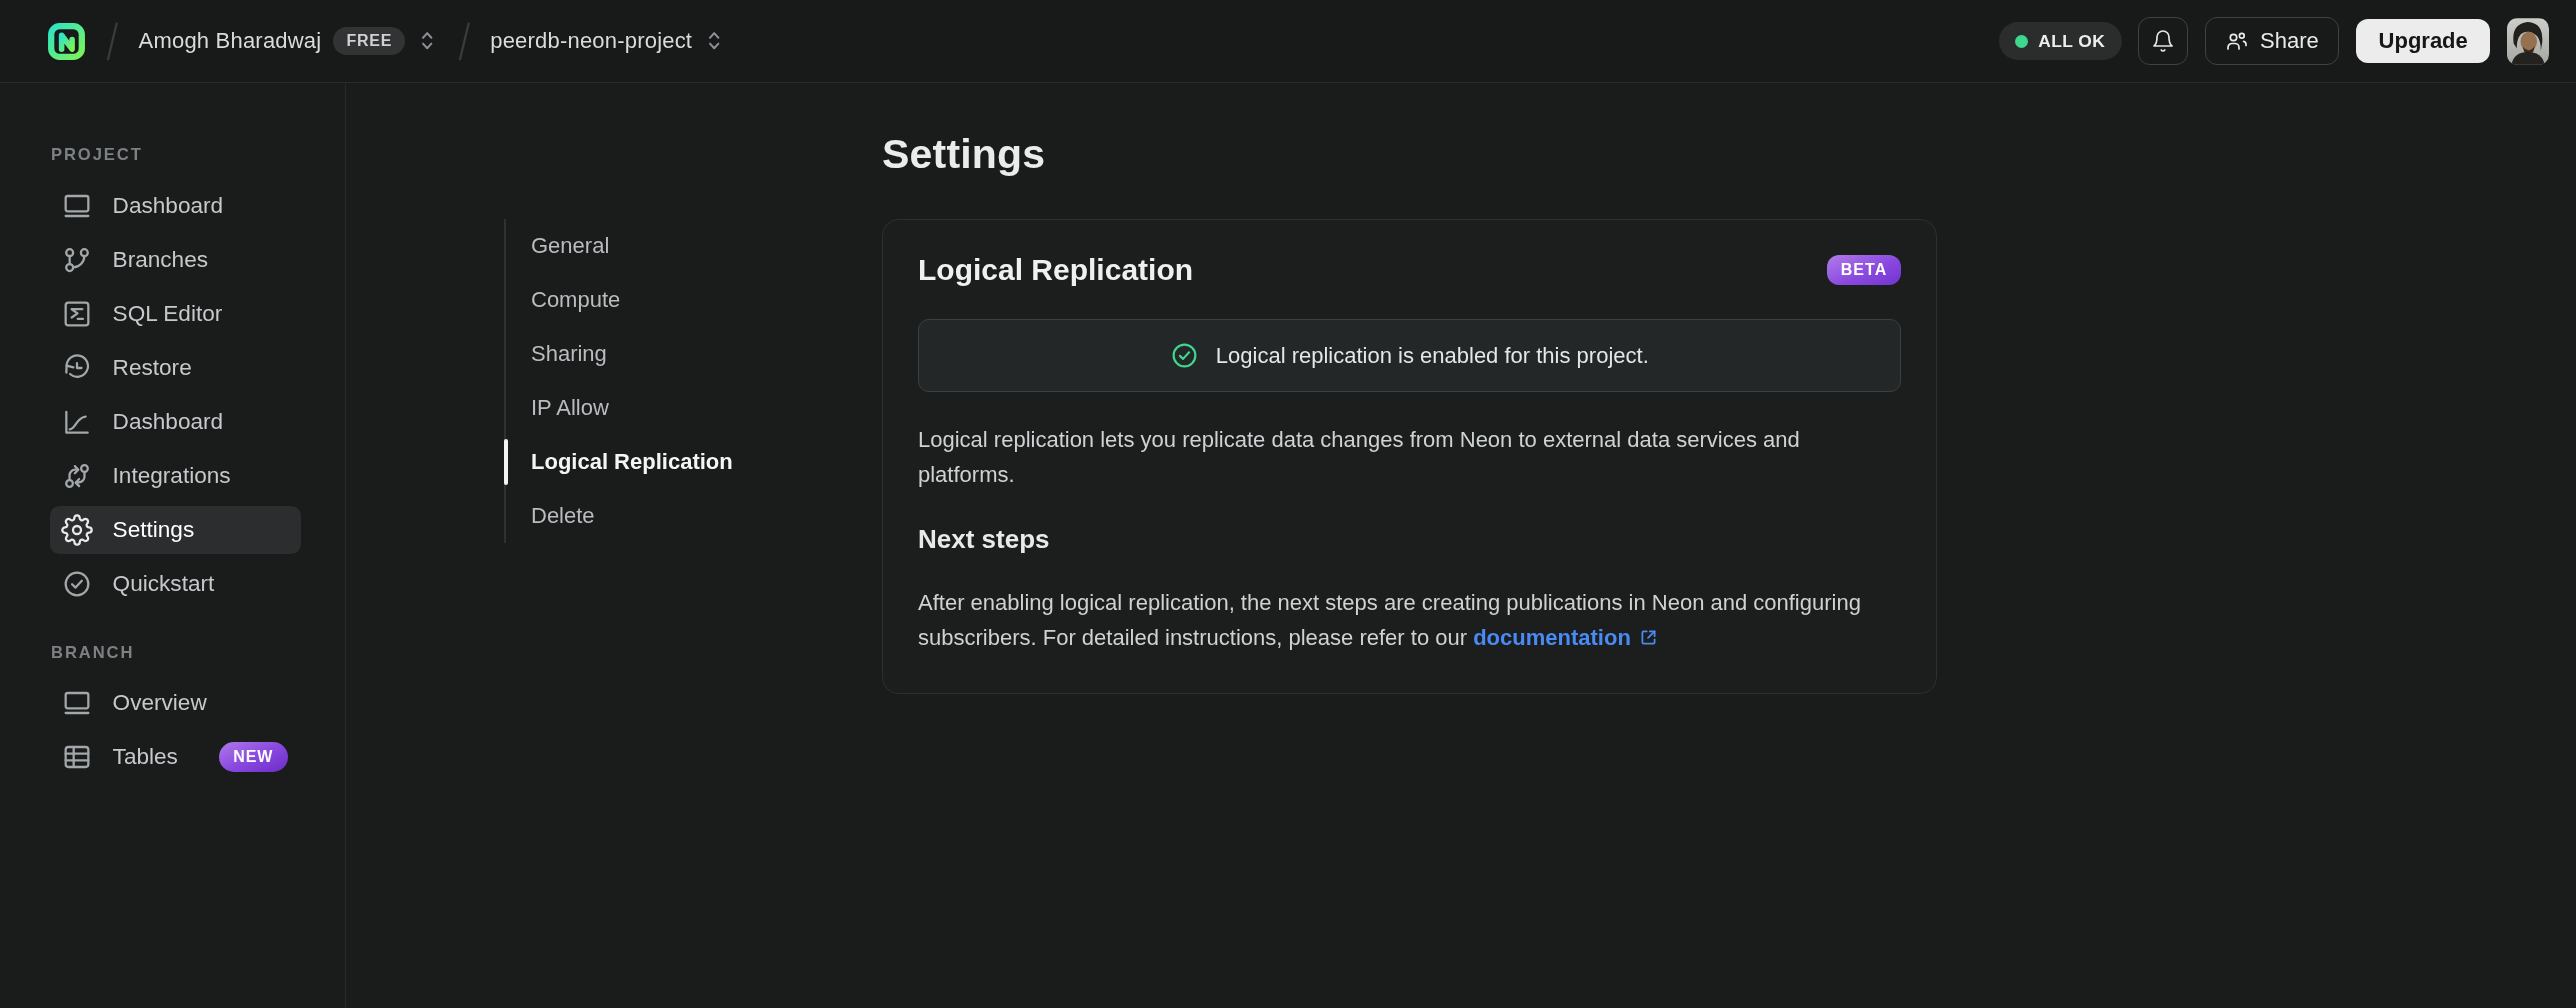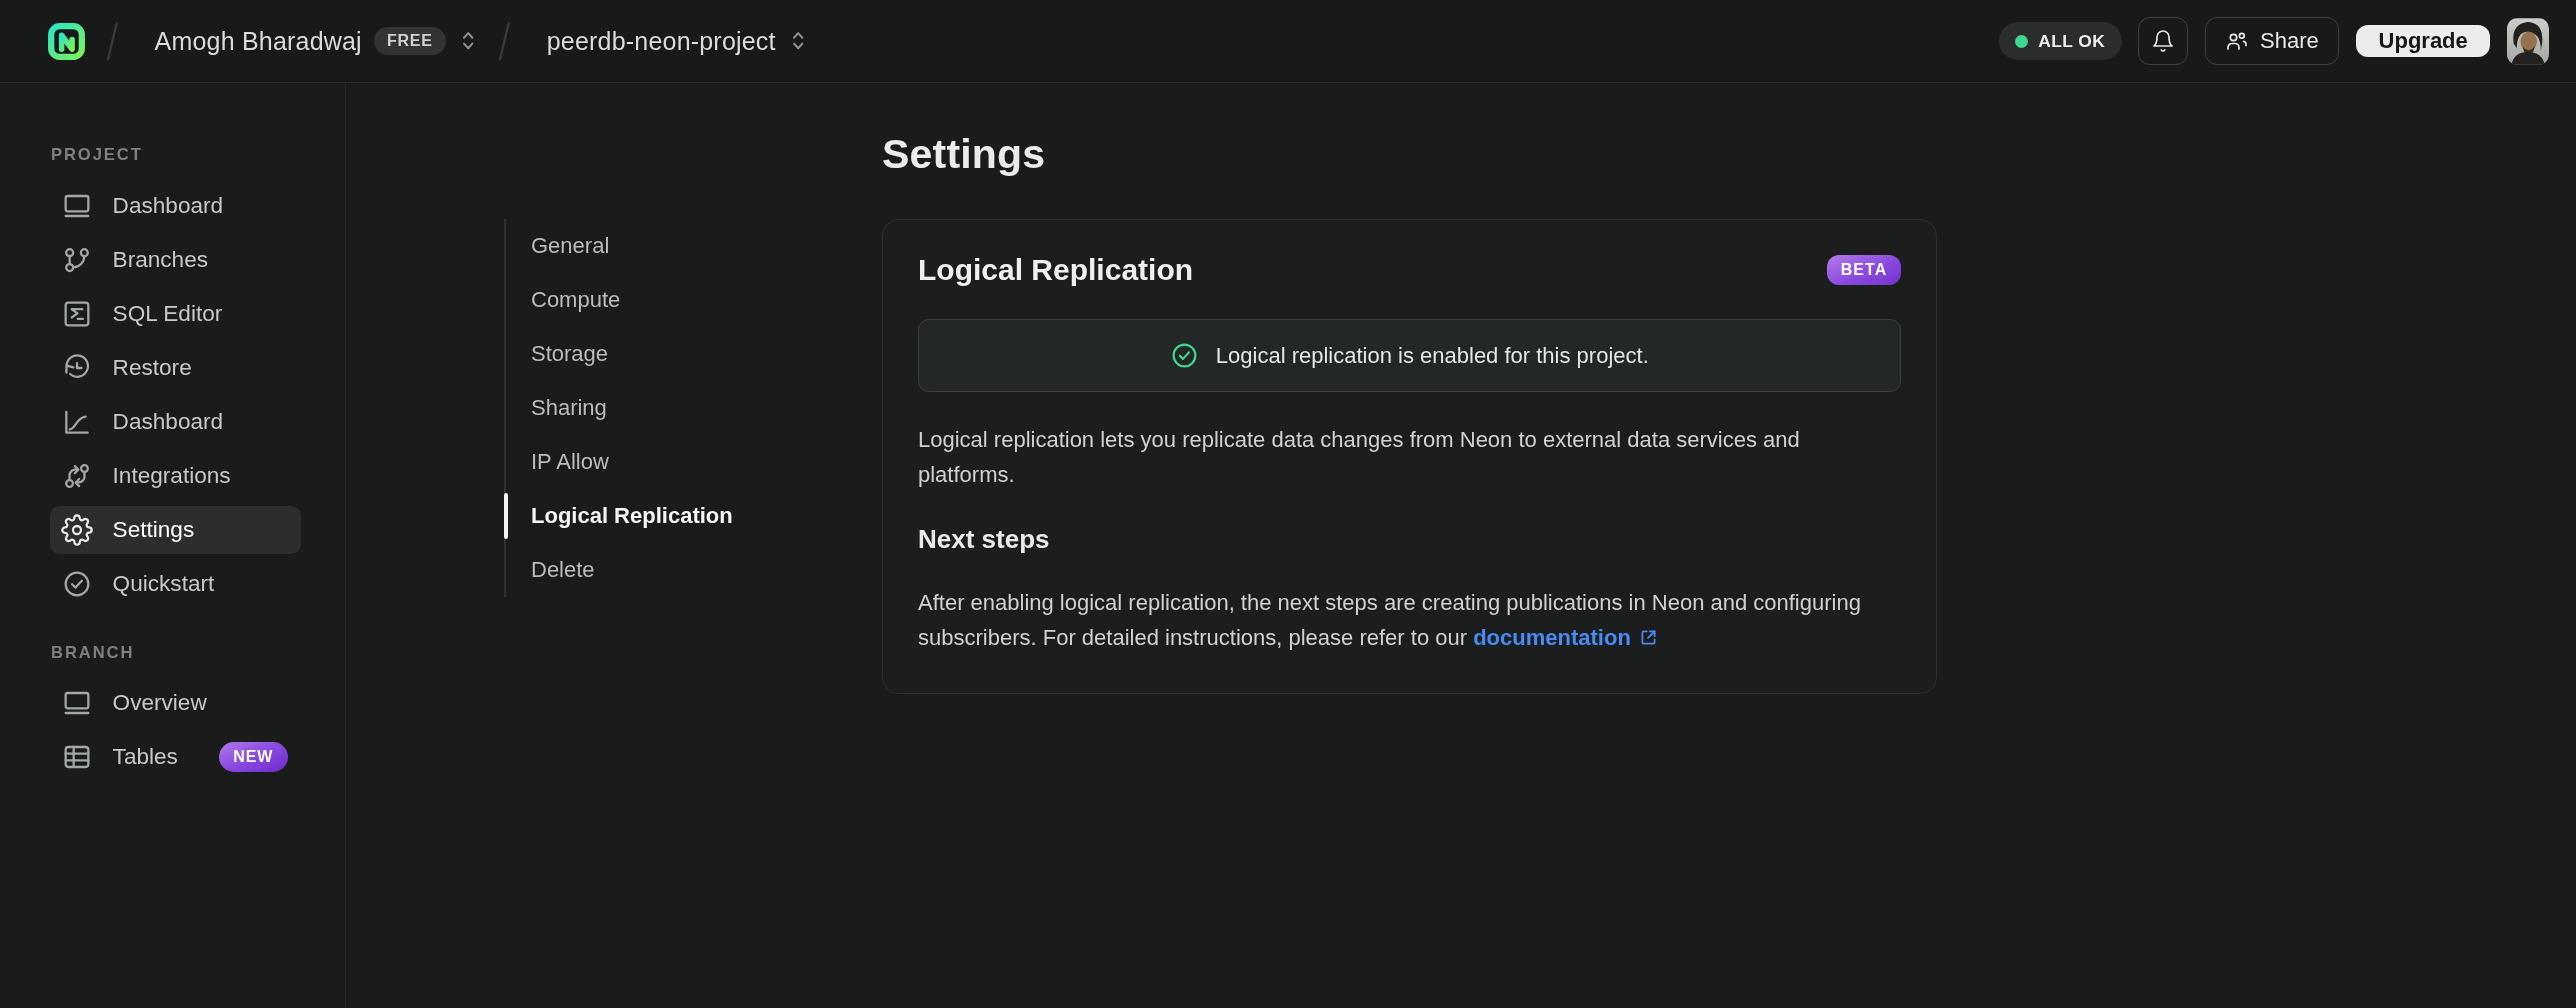--- a/index.html
+++ b/index.html
@@ -7,34 +7,34 @@
               font-family:"Liberation Sans", sans-serif; }
   .app { width:100%; height:100%; display:flex; flex-direction:column; }
 
   
   .topbar { height:83px; flex:0 0 83px; background:#181919; border-bottom:1.5px solid #292b2b;
             display:flex; align-items:center; justify-content:space-between; padding:0 27px 0 47px; }
   .tb-left { display:flex; align-items:center; gap:18px; }
   .logo-link { display:flex; align-items:center; }
   .slash { flex:0 0 auto; }
   .crumb { display:flex; align-items:center; gap:12px; cursor:pointer; }
-  .crumb-name { font-size:25px; color:#d9dbdc; font-weight:500; letter-spacing:0.2px;margin-left:16px; }
+  .crumb-name { font-size:22px; color:#d9dbdc; font-weight:500; letter-spacing:0.2px; }
   .pill-free { background:#313334; color:#cfd2d3; font-size:16px; font-weight:700;
                letter-spacing:0.8px; padding:5.3px 13px; border-radius:754px; }
   .tb-right { display:flex; align-items:center; gap:16.6px; }
   .status-pill { display:flex; align-items:center; gap:9.8px; background:#2b2d2d; height:38px;
                  padding:0 16.6px; border-radius:754px; cursor:pointer; }
   .status-dot { width:13px; height:13px; border-radius:50%; background:#3fd68f; }
   .status-label { font-size:17.4px; font-weight:700; color:#eceeee; letter-spacing:0.4px; }
   .icon-btn { width:50px; height:48px; border-radius:12px; border:1.5px solid #3f4242;
               background:transparent; display:flex; align-items:center; justify-content:center; cursor:pointer; }
   .share-btn { height:48px; border-radius:12px; border:1.5px solid #3f4242; background:transparent;
                display:flex; align-items:center; gap:10.6px; padding:0 19.6px; cursor:pointer; }
   .share-btn span { font-size:22px; color:#e9ebeb; font-weight:500; }
-  .upgrade-btn { height:32px; border-radius:12px; background:#ececec; border:none; padding:0 22.6px;
+  .upgrade-btn { height:44px; border-radius:12px; background:#ececec; border:none; padding:0 22.6px;
                  font-size:22px; font-weight:700; color:#161717; cursor:pointer;
                  font-family:"Liberation Sans", sans-serif; }
   .avatar { width:42px; height:47px; border-radius:10.6px; overflow:hidden; cursor:pointer; flex:0 0 auto; }
 
   
   .body { flex:1; display:flex; min-height:0; }
   .sidebar { width:346px; flex:0 0 346px; border-right:1.5px solid #282a2a; padding-top:62px; }
   .section-label { margin:0 0 16.6px 51px; font-size:16.6px; letter-spacing:1.9px;
                    color:#7c8184; font-weight:700; }
   .section-label.branch { margin-top:35px; }
@@ -270,21 +270,20 @@
         </li>
       </ul>
     </nav>
 
     <div class="content">
 
       <nav class="settings-nav">
         <ul>
           <li class="snav-item">General</li>
           <li class="snav-item">Compute</li>
-          <li class="snav-item">Storage</li>
           <li class="snav-item">Sharing</li>
           <li class="snav-item">IP Allow</li>
           <li class="snav-item active">Logical Replication</li>
           <li class="snav-item">Delete</li>
         </ul>
       </nav>
 
       <main class="main">
         <h1 class="page-title">Settings</h1>
 

